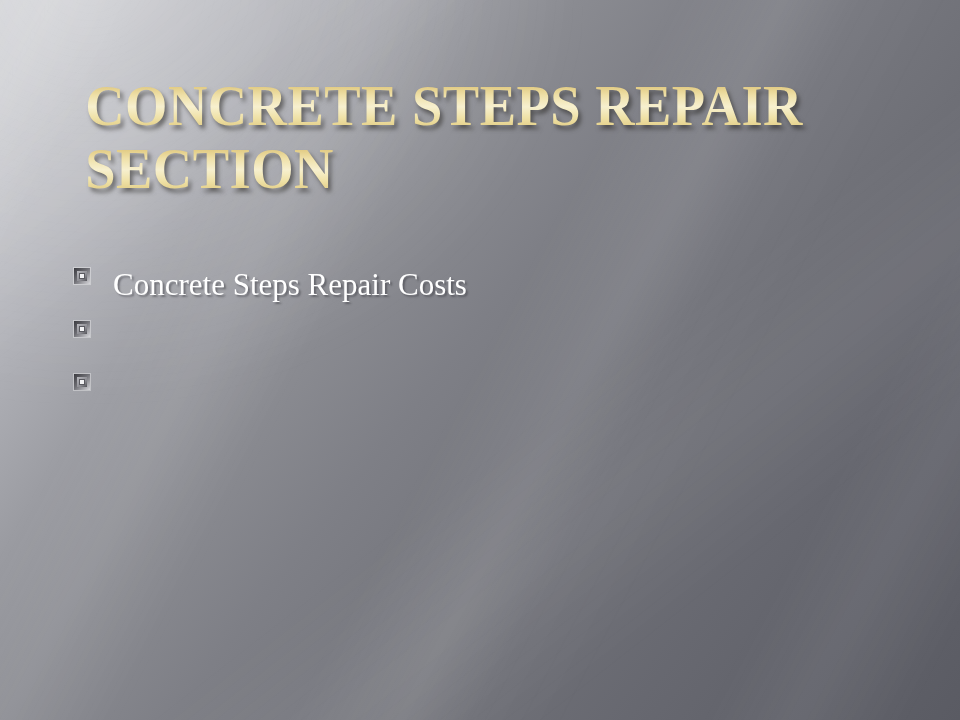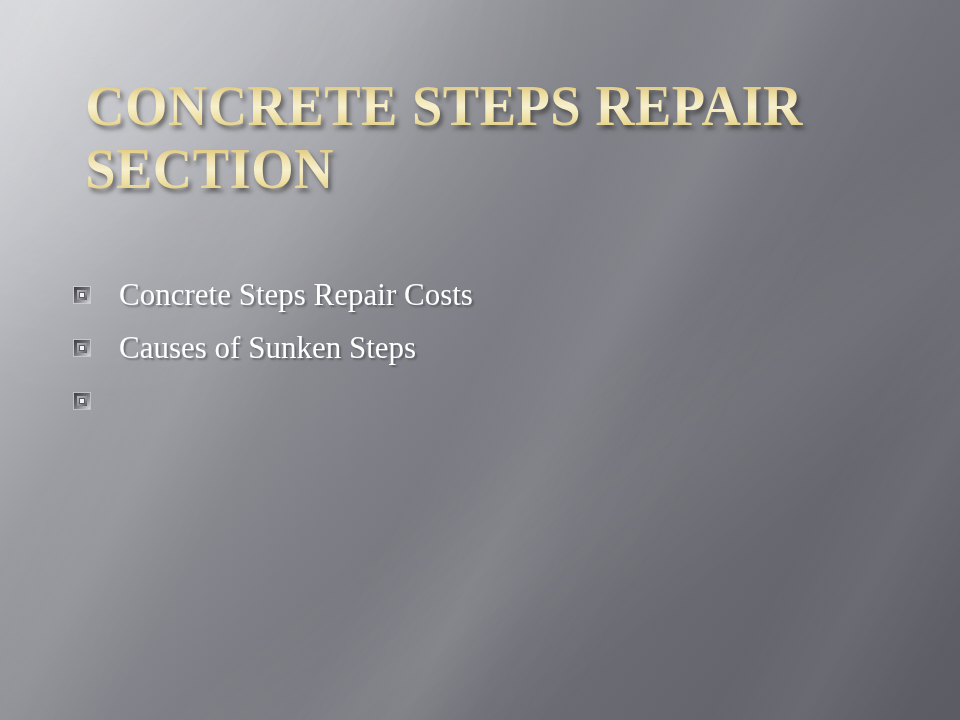--- a/index.html
+++ b/index.html
@@ -120,23 +120,21 @@
   
   .body-block {
     position: absolute;
     left: 70px;
     top: 268px;
     width: 830px;
     z-index: 5;
   }
   .bullet-row {
     display: flex;
-    align-items: center;
     height: 53px;
-    gap: 6px;
   }
   .bullet-marker {
     flex: 0 0 auto;
     width: 16px;
     height: 16px;
     margin-right: 23px;
     margin-left: 4px;
     position: relative;
     display: inline-block;
   }
@@ -190,21 +188,20 @@
       </span>
       <span class="bullet-text">Concrete Steps Repair Costs</span>
     </div>
 
     <div class="bullet-row">
       <span class="bullet-marker">
         <span class="outer"></span>
           <span class="mid"></span>
           <span class="inner"></span>
       </span>
-      <span class="bullet-text">Causes of Sunken Steps</span>
     </div>
 
     <div class="bullet-row">
       <span class="bullet-marker">
         <span class="outer"></span>
           <span class="mid"></span>
           <span class="inner"></span>
       </span>
     </div>
 

